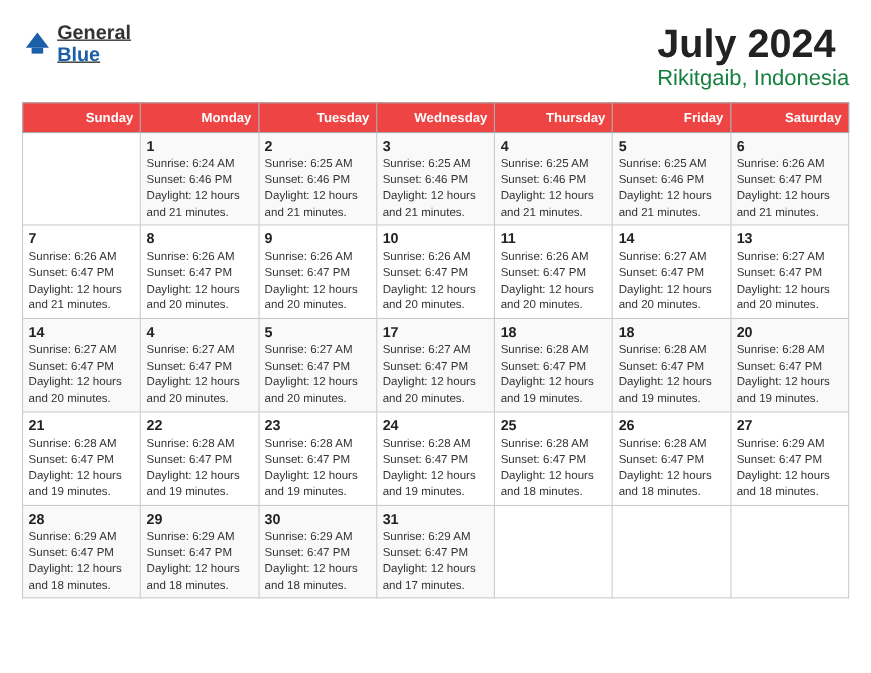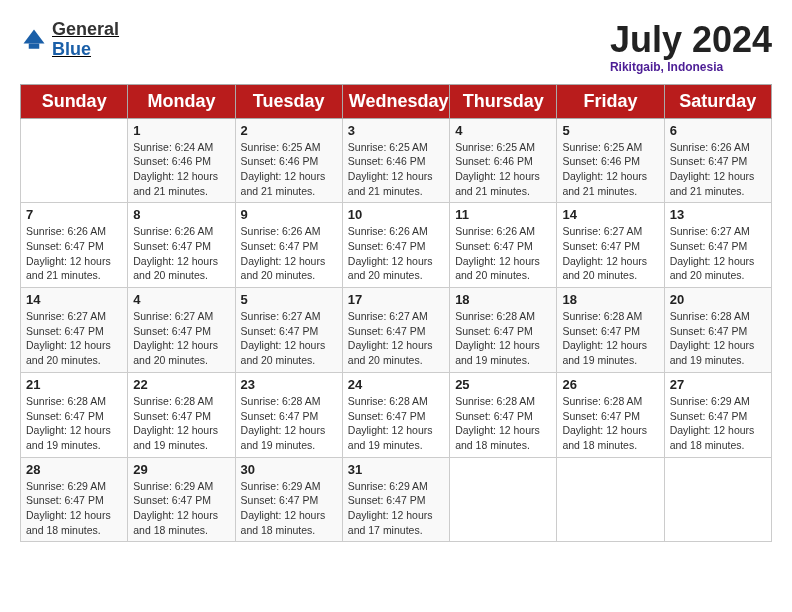--- a/index.html
+++ b/index.html
@@ -36,35 +36,34 @@
     .title-block {
       text-align: left;
     }
     .month-title {
       font-size: 36px;
       font-weight: bold;
       color: #222;
       line-height: 1.1;
     }
     .location-title {
-      font-size: 12px;
-      color: #4c1d95;
-      font-weight: bold;
+      font-size: 20px;
+      color: #15803d;
     }
     table {
       width: 100%;
       border-collapse: collapse;
       table-layout: fixed;
     }
     thead tr th {
-      background-color: #b91c1c;
+      background-color: #ef4444;
       color: #fff;
-      text-align: center;
+      text-align: right;
       padding: 6px 6px;
-      font-size: 18px;
+      font-size: 12px;
       font-weight: bold;
       border: 1px solid #aaa;
     }
     tbody tr td {
       border: 1px solid #ccc;
       vertical-align: top;
       padding: 4px 5px;
       height: 80px;
       background: #fff;
     }

